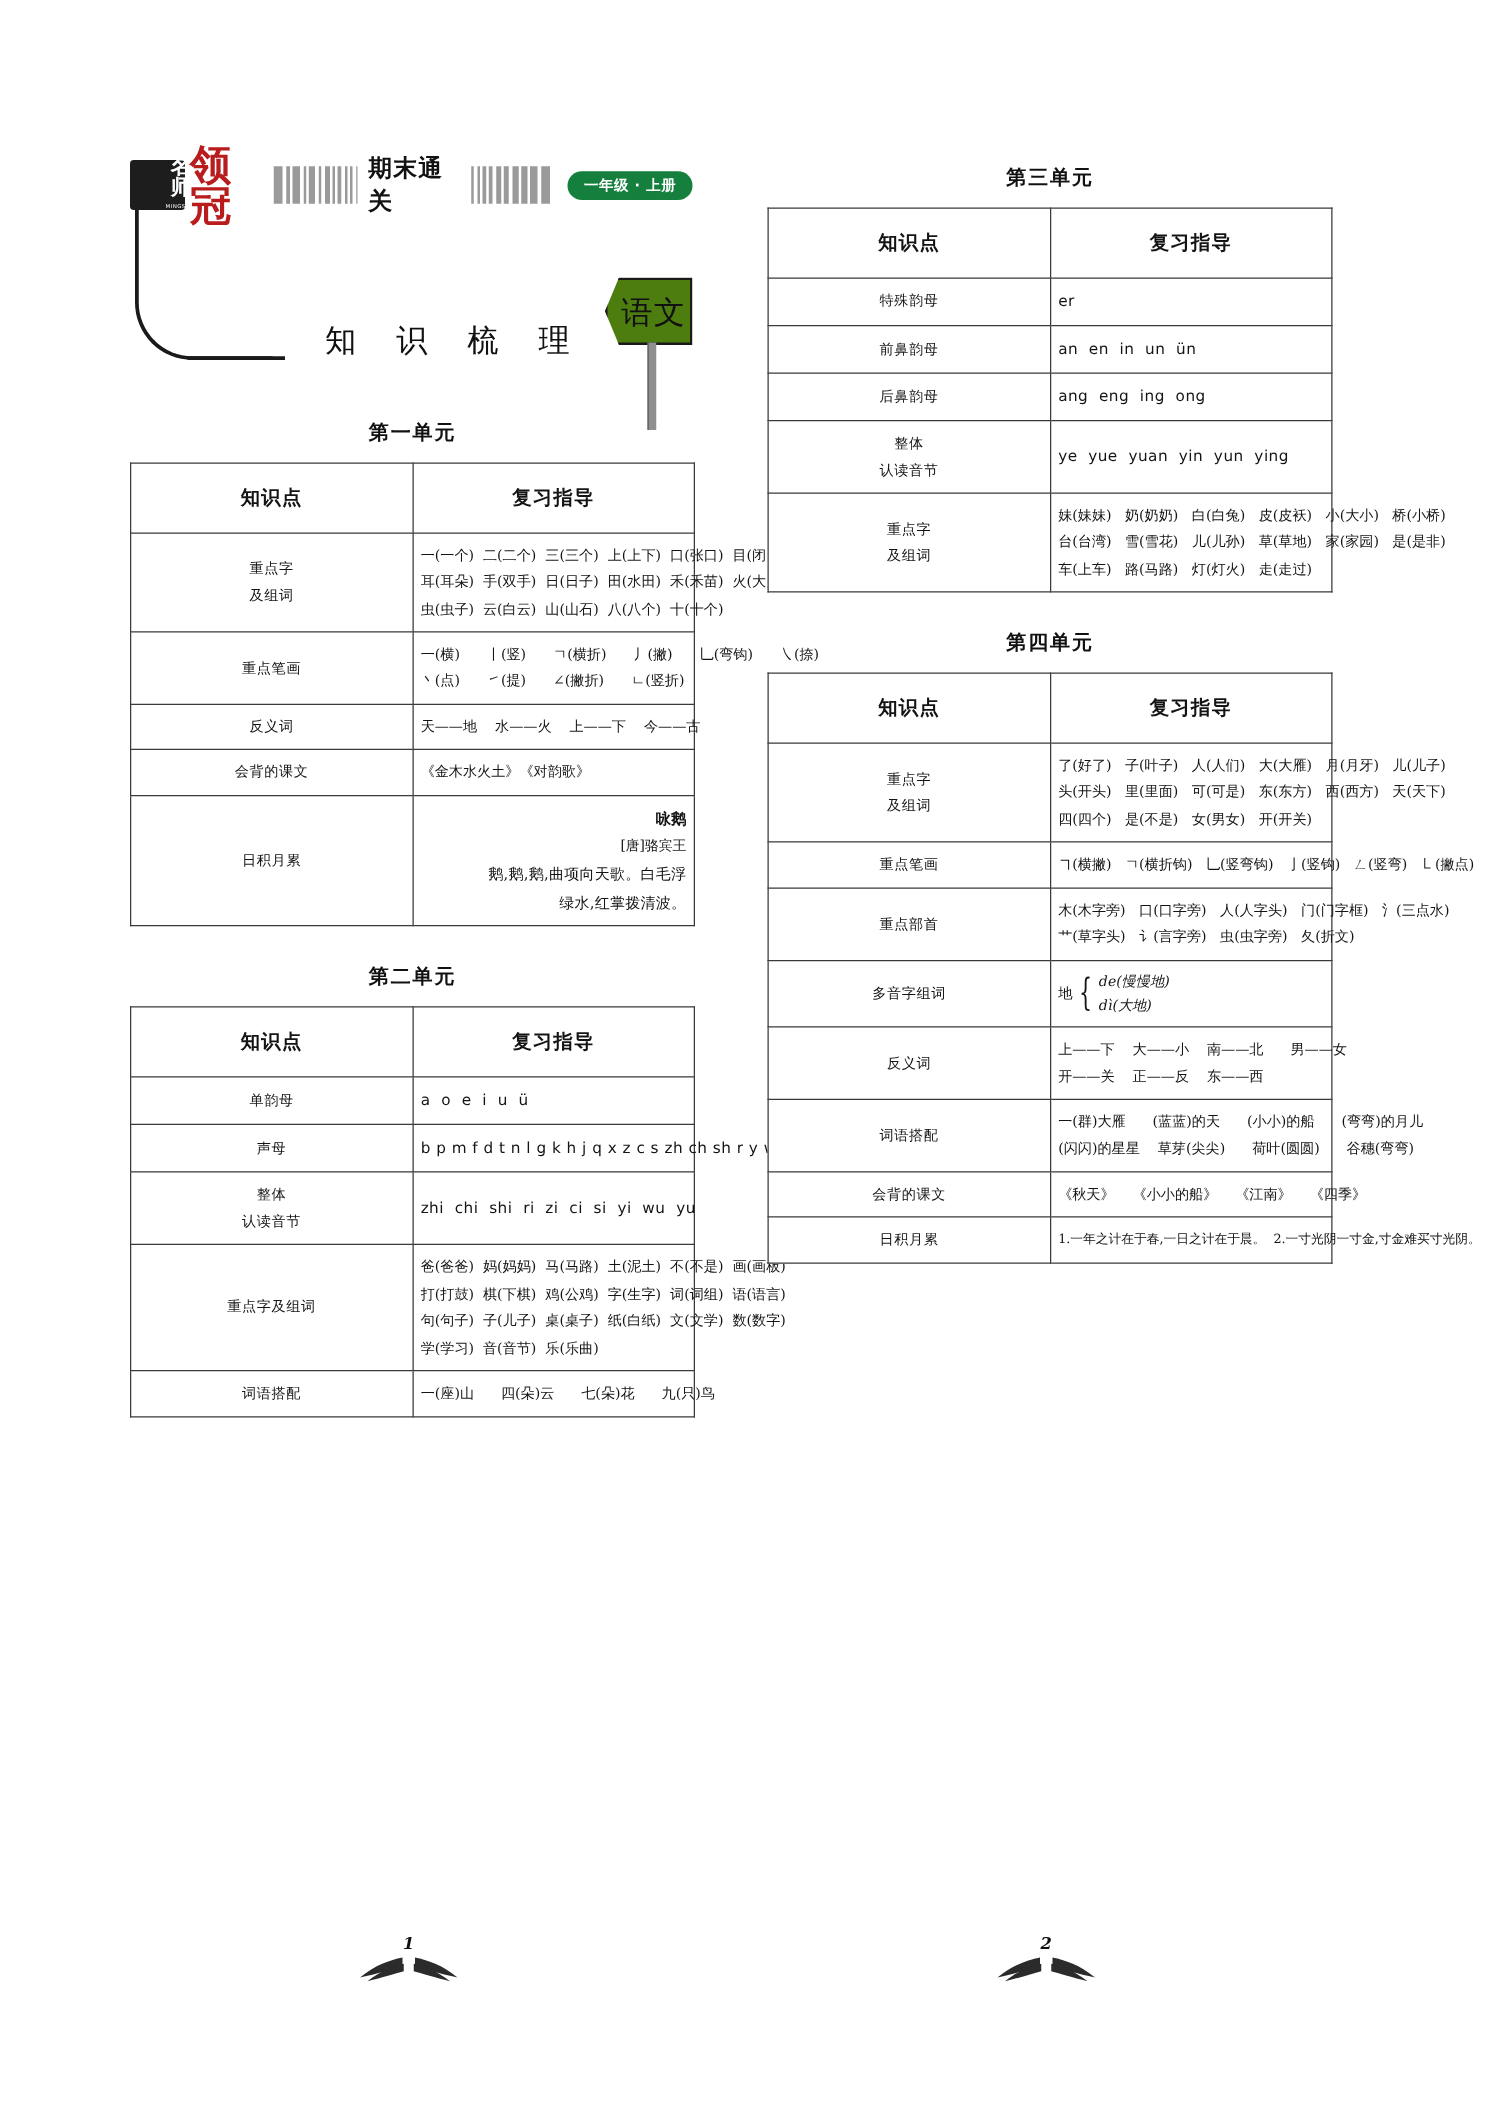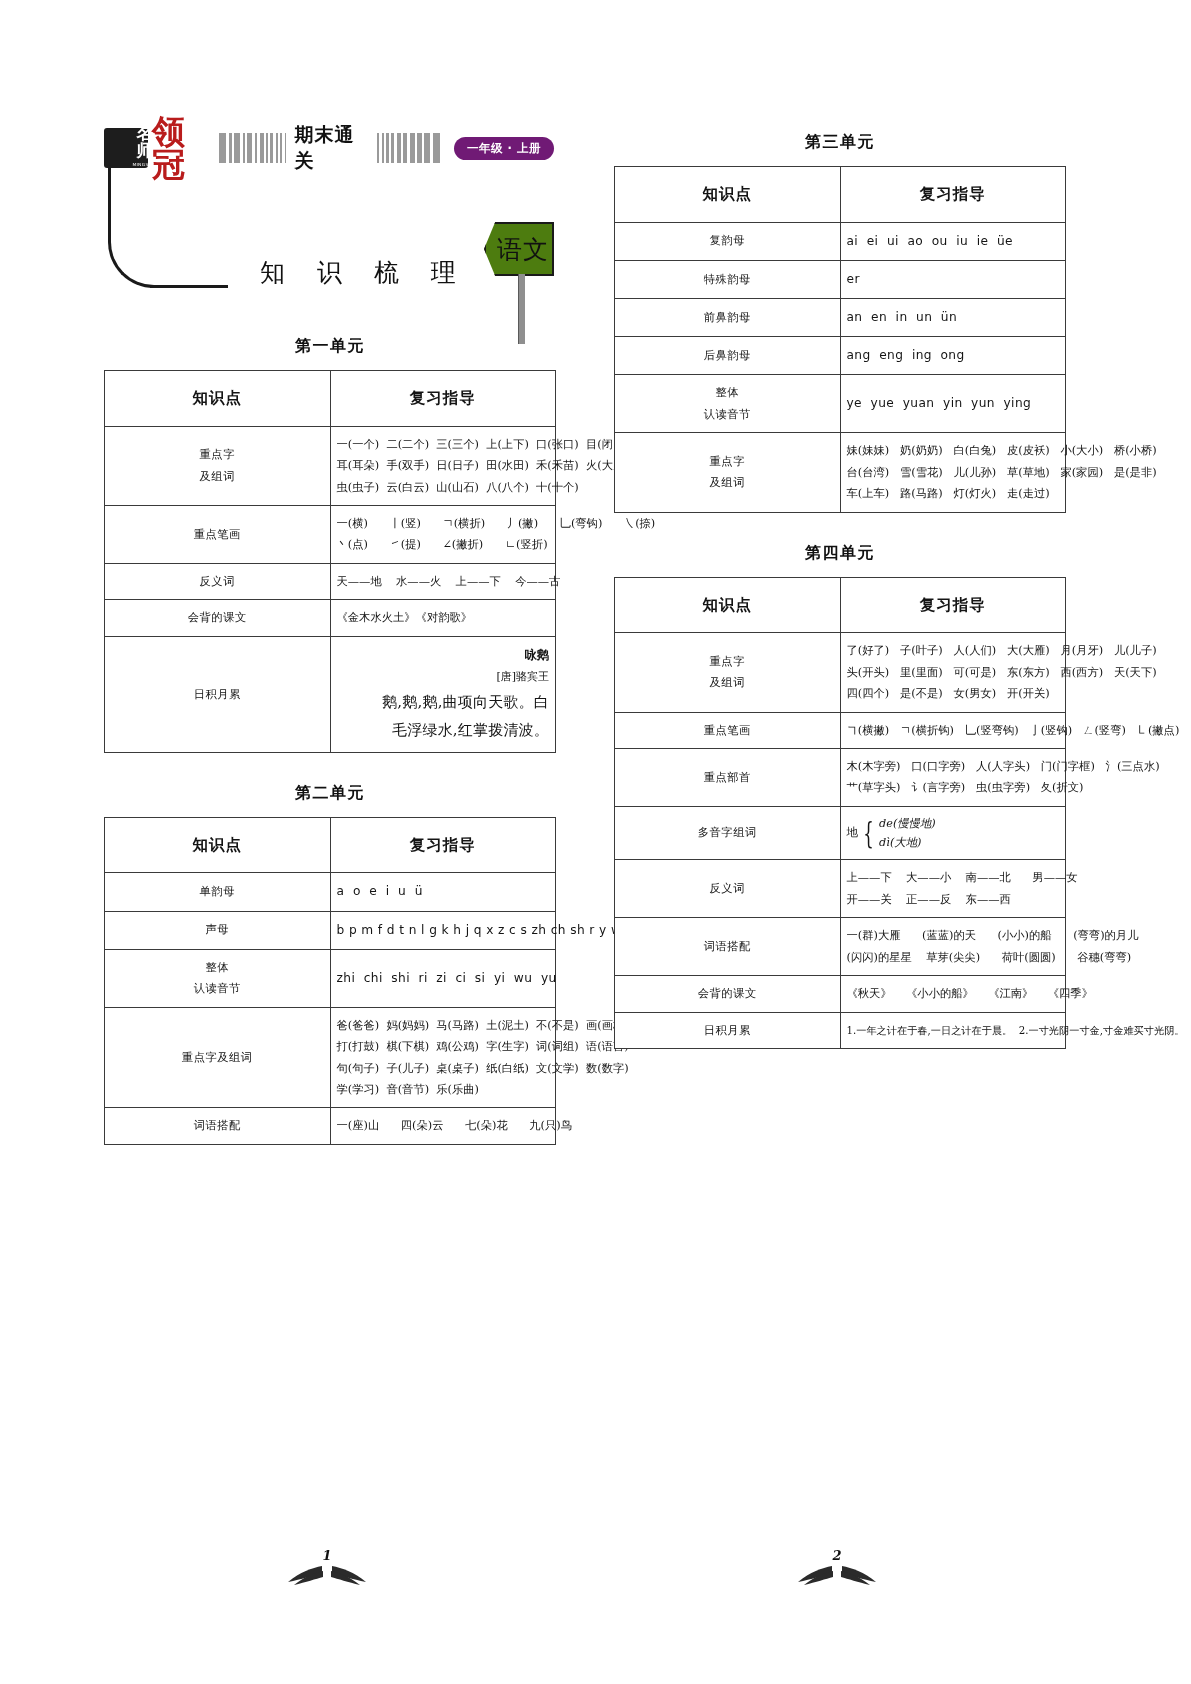--- a/index.html
+++ b/index.html
@@ -42,21 +42,21 @@
   .brand-main {
     font-size: 33px; font-weight: 700; letter-spacing: -1px;
     margin-left: 4px; line-height: 1; color:#b91c1c;
     font-family: "DejaVu Sans", sans-serif;
   }
   .barcode { display:flex; align-items:center; height:30px; margin: 0 6px; }
   .barcode i { display:block; background:#9a9a9a; height:30px; margin-right:2.4px; }
   .mast-mid { font-size: 19px; font-weight:700; letter-spacing:1px; color:#111; }
   .grade-pill {
     margin-left: 6px;
-    background: #701a75; color:#fff;
+    background: #15803d; color:#fff;
     border-radius: 12px;
     font-size: 11.5px; font-weight:700;
     padding: 4px 13px;
     letter-spacing: .5px;
     white-space: nowrap;
   }
 
   
   .hook {
     position:absolute;
@@ -163,21 +163,21 @@
   td.val .ln { display:block; white-space: pre; }
   td.val .ln.center { text-align:right; white-space: normal; }
   .pinyin {
     font-family: "DejaVu Sans", "Liberation Sans", sans-serif;
     font-size: 12.2px;
     letter-spacing: .4px;
     white-space: pre;
   }
   .poem-title { font-weight:700; font-size: 12.2px; }
   .poem-author { font-size: 11px; }
-  .poem-body { font-size: 15px; letter-spacing:.2px;margin-left:43px; }
+  .poem-body { font-size: 12px; letter-spacing:.2px;margin-left:43px; }
 
   
   .brace-wrap {
     display:flex; align-items:center; gap:1px;
     line-height:1.7;
   }
   .brace-wrap .ch { font-size: 11.5px; }
   .brace-wrap .brace {
     font-size: 30px; line-height: .8; font-family:"DejaVu Serif",serif;
     transform: scaleX(.55); display:inline-block;
@@ -358,26 +358,20 @@
       <div class="unit-title">第三单元</div>
       <table class="kt">
         <thead>
           <tr>
             <th class="key">知识点</th>
             <th>复习指导</th>
           </tr>
         </thead>
         <tbody>
           <tr>
-            <td class="key">复韵母</td>
-            <td class="val">
-              <span class="ln pinyin">ai  ei  ui  ao  ou  iu  ie  üe</span>
-            </td>
-          </tr>
-          <tr>
             <td class="key">特殊韵母</td>
             <td class="val">
               <span class="ln pinyin">er</span>
             </td>
           </tr>
           <tr>
             <td class="key">前鼻韵母</td>
             <td class="val">
               <span class="ln pinyin">an  en  in  un  ün</span>
             </td>

